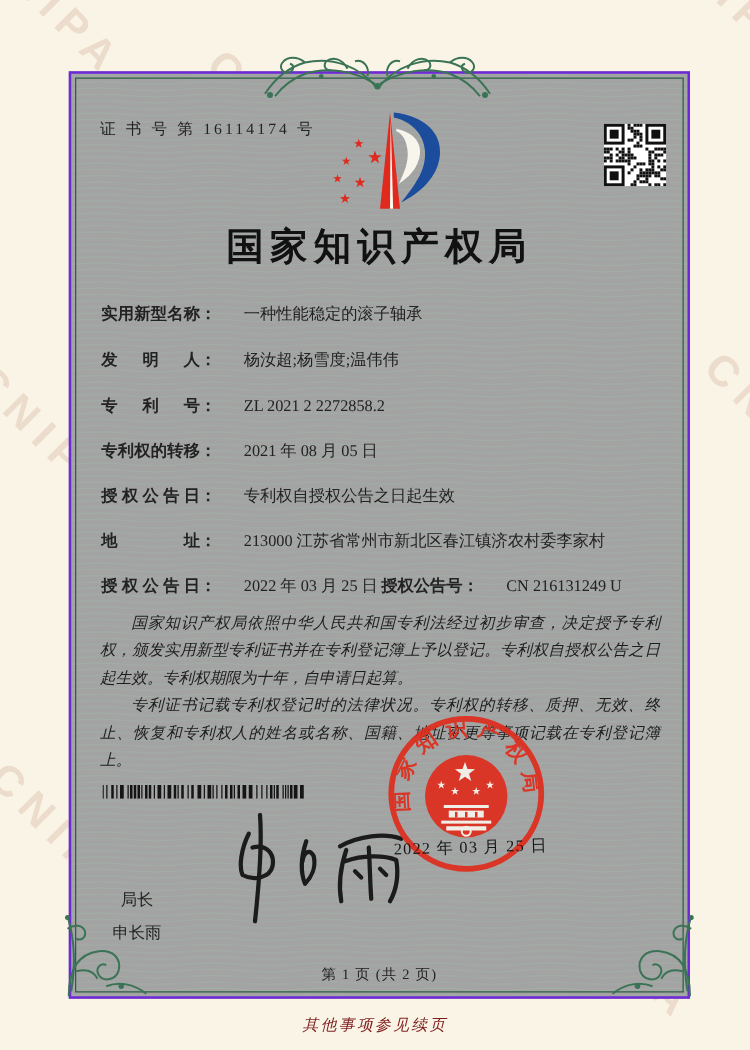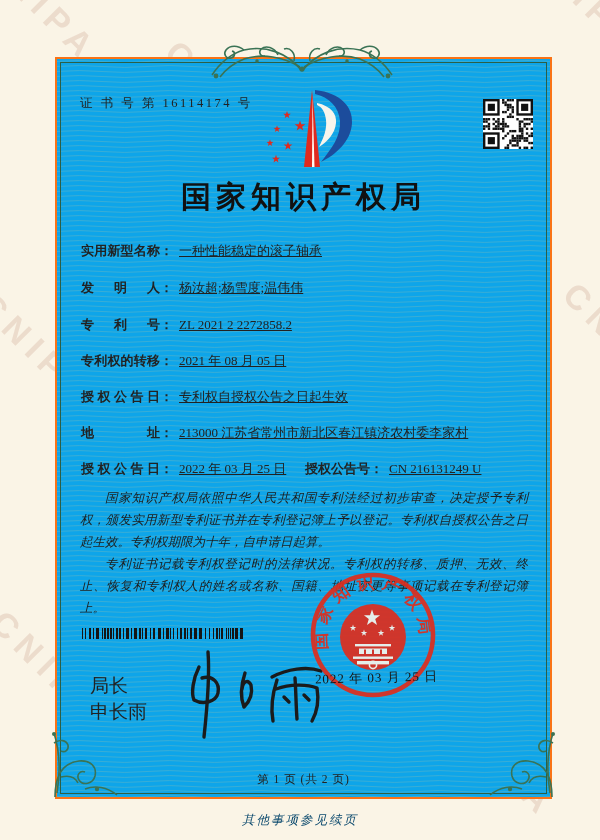--- a/index.html
+++ b/index.html
@@ -10,61 +10,61 @@
     color:#222;
   }
   .wm{
     position:absolute; font-family:"Liberation Sans","DejaVu Sans",sans-serif;
     font-weight:bold; font-size:34px; letter-spacing:8px;
     color:rgba(198,152,132,0.26); transform:rotate(45deg); white-space:nowrap;
     z-index:0; user-select:none;
   }
   .frame{
     position:absolute; left:55px; top:57px; width:493px; height:738px;
-    border:2px solid #f97316; background:#0ea5e9; z-index:1;
+    border:2px solid #6d28d9; background:#a3a3a3; z-index:1;
   }
   .frame::after{
     content:""; position:absolute; inset:3px; border:1px solid #2c5f45; pointer-events:none;
   }
   .waves{ position:absolute; left:0; top:0; width:100%; height:100%; z-index:0; }
   .content{ position:absolute; inset:0; z-index:2; }
   .cert-no{ position:absolute; left:23px; top:36px; font-size:12.5px; letter-spacing:2.5px; }
   .logo{ position:absolute; left:200px; top:28px; }
   .qr{ position:absolute; left:426px; top:40px; width:50px; height:50px; }
   .title{
     position:absolute; left:0; top:118px; width:100%; text-align:center;
     font-size:30px; font-weight:bold; letter-spacing:5px; color:#111;
   }
   .rows{ position:absolute; left:24px; top:183px; width:446px; font-size:13px; }
   .row{ position:absolute; left:0; white-space:nowrap; }
   .row .lab{
     display:inline-block; width:79px; text-align:justify; text-align-last:justify;
     font-weight:600; vertical-align:bottom;
   }
   .row .col{ font-weight:600; }
-  .row .val{ margin-left:6px;text-decoration:underline; }
+  .row .val{ margin-left:22px; }
   .row .second{ position:absolute; left:224px; top:0; }
   .paras{
     position:absolute; left:23px; top:428px; width:448px;
     font-size:12.5px; line-height:22px; text-align:justify;
     font-style:italic; color:#1d1d1d;
   }
   .paras p{ margin:0; text-indent:2em; }
   .barcode{ position:absolute; left:25px; top:569px; }
-  .director{ position:absolute; left:33px; top:614px; font-size:19px; line-height:26px; }
+  .director{ position:absolute; left:33px; top:648px; font-size:13px; line-height:26px;text-align:center; }
   .signature{ position:absolute; left:112px; top:588px; z-index:3; }
   .seal{ position:absolute; left:308px; top:570px; z-index:4; }
   .seal-date{
     position:absolute; left:315px; top:669px; z-index:5; font-size:13px;
     letter-spacing:1px; color:#161616; transform:rotate(-1.5deg); white-space:nowrap;
   }
   .page-info{ position:absolute; left:0; top:713px; width:100%; text-align:center; font-size:11.5px; letter-spacing:1px; }
   .cont-note{
     position:absolute; left:0; top:812px; width:100%; text-align:center;
-    font-size:12.5px; font-style:italic; letter-spacing:2px; color:#0c4a6e; z-index:2;
+    font-size:12.5px; font-style:italic; letter-spacing:2px; color:#7f1d1d; z-index:2;
   }
   .ornament{ position:absolute; z-index:3; }
 </style>
 </head>
 <body>
 
 <div class="page">
 
   <span class="wm" style="left:-30px; top:-14px;">CNIPA</span>
   <span class="wm" style="left:150px; top:78px;">CNIPA</span>

